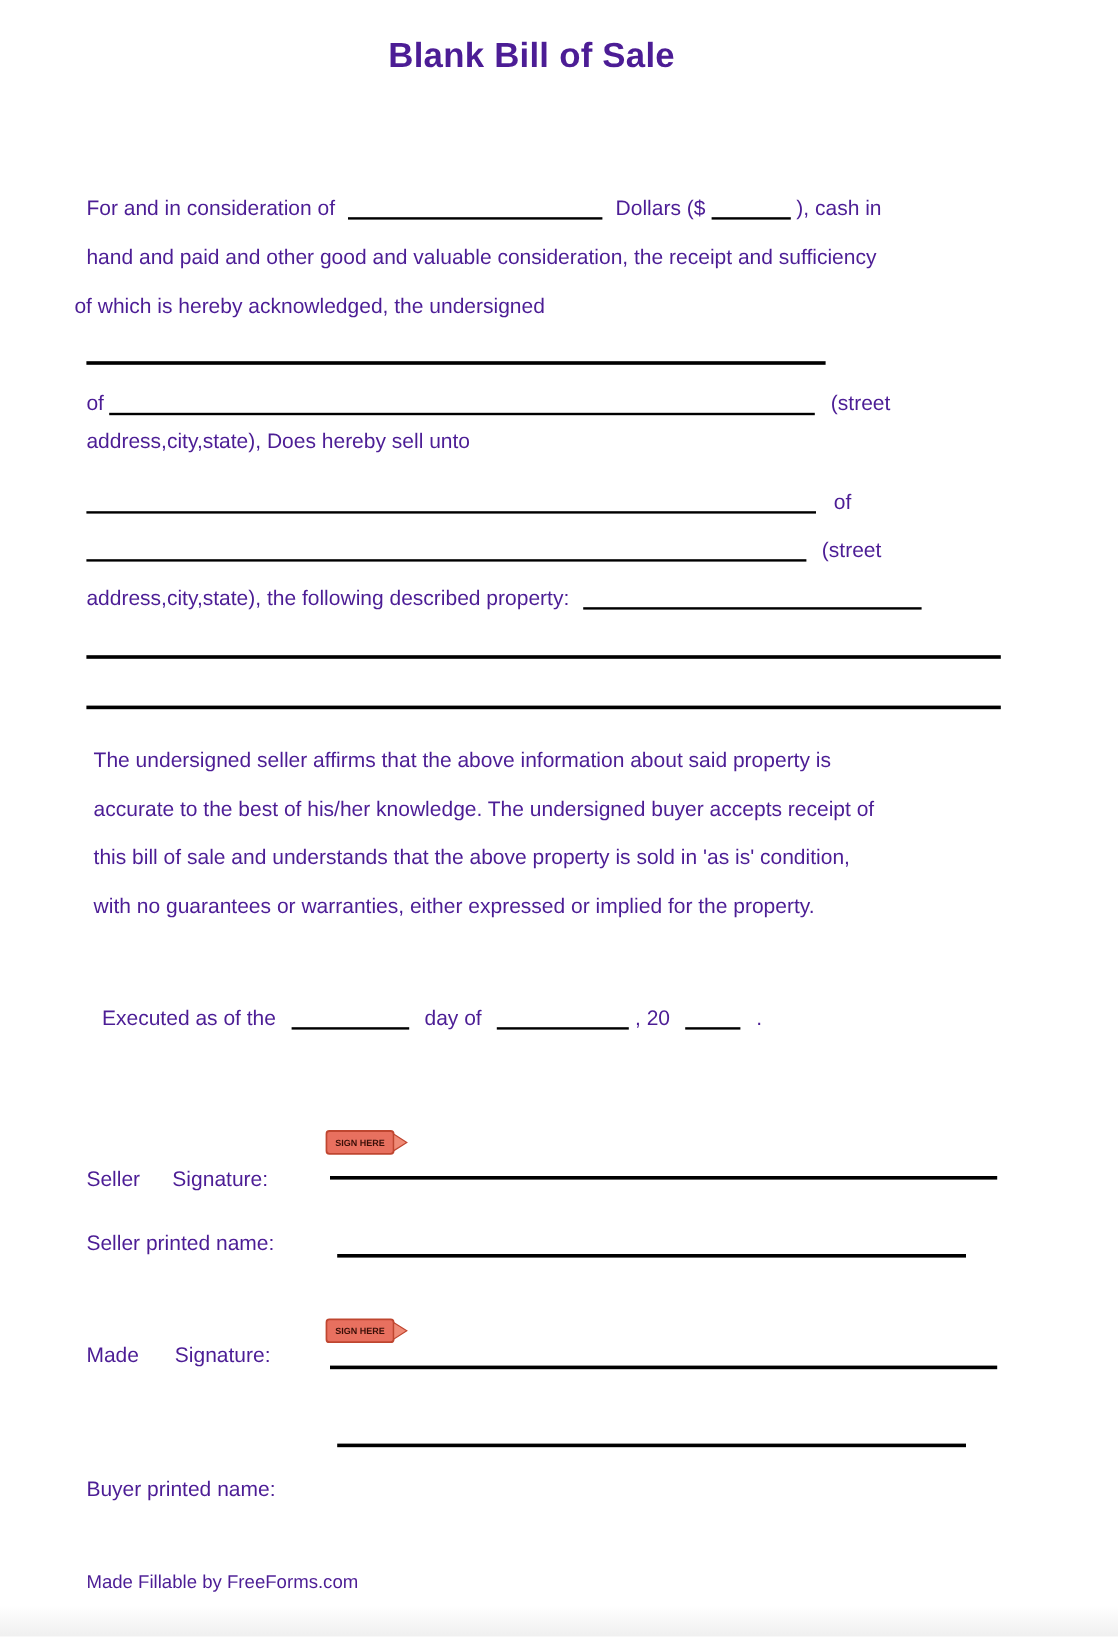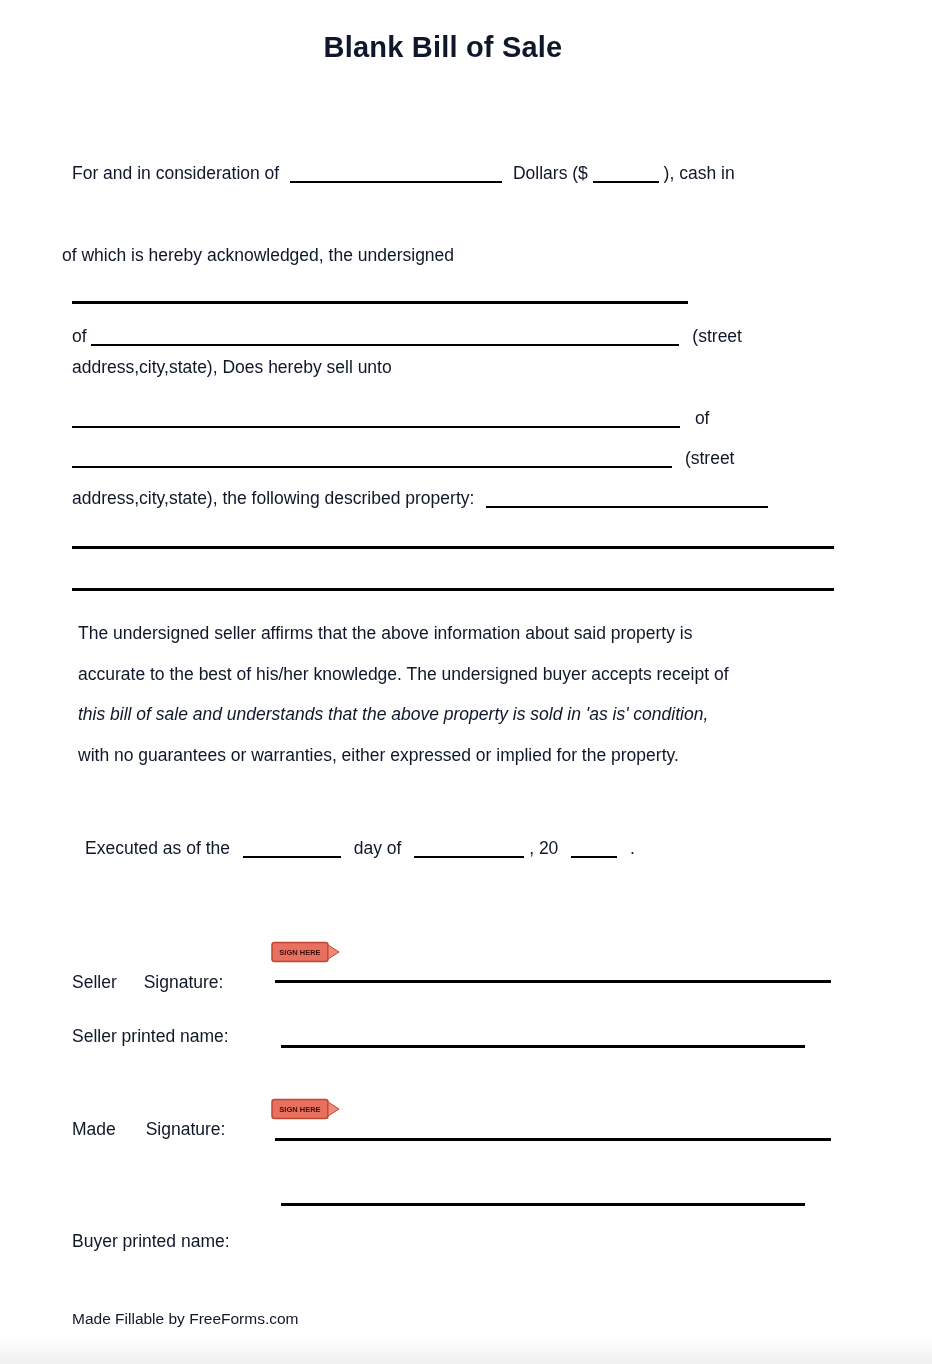--- a/index.html
+++ b/index.html
@@ -3,21 +3,21 @@
 <meta charset="utf-8">
 <style>
   html, body { margin: 0; padding: 0; background: #ffffff; }
   .page {
     position: relative;
     width: 932px;
     height: 1364px;
     background: #ffffff;
     font-family: "Liberation Sans", "DejaVu Sans", sans-serif;
     font-size: 17.5px;
-    color: #0f172a;
+    color: #4c1d95;
     overflow: hidden;
   }
   .doc-title {
     position: absolute;
     left: 0; top: 31px;
     width: 886px;
     text-align: center;
     font-size: 29px;
     font-weight: bold;
     letter-spacing: 0.2px;
@@ -65,20 +65,21 @@
 
   <div class="doc-title">Blank Bill of Sale</div>
 
   <div class="line" style="left:72px; top:162px;">
     <span>For and in consideration of</span>
     <span class="blank" style="width:212px; margin:0 6px 0 6px;"></span>
     <span>Dollars ($</span>
     <span class="blank" style="width:66px;"></span>
     <span>), cash in</span>
   </div>
+  <div class="line" style="left:72px; top:203px;">hand and paid and other good and valuable consideration, the receipt and sufficiency</div>
   <div class="line" style="left:62px; top:244px;">of which is hereby acknowledged, the undersigned</div>
 
   <div class="rule" style="left:72px; top:301px; width:616px;"></div>
 
   <div class="line" style="left:72px; top:325px;">
     <span>of</span>
     <span class="blank" style="width:588px; margin-right:8px;"></span>
     <span>(street</span>
   </div>
   <div class="line" style="left:72px; top:356px;">address,city,state), Does hereby sell unto</div>
@@ -93,21 +94,21 @@
   </div>
   <div class="line" style="left:72px; top:487px;">
     <span>address,city,state), the following described property:</span>
     <span class="blank" style="width:282px; margin-left:7px;"></span>
   </div>
   <div class="rule" style="left:72px; top:546px; width:762px;"></div>
   <div class="rule" style="left:72px; top:588px; width:762px;"></div>
 
   <div class="line" style="left:78px; top:622px;">The undersigned seller affirms that the above information about said property is</div>
   <div class="line" style="left:78px; top:663px;">accurate to the best of his/her knowledge. The undersigned buyer accepts receipt of</div>
-  <div class="line" style="left:78px; top:703px;font-style:italic;">this bill of sale and understands that the above property is sold in 'as is' condition,</div>
+  <div class="line" style="left:78px; top:703px;">this bill of sale and understands that the above property is sold in 'as is' condition,</div>
   <div class="line" style="left:78px; top:744px;">with no guarantees or warranties, either expressed or implied for the property.</div>
 
   <div class="line" style="left:85px; top:837px;">
     <span>Executed as of the</span>
     <span class="blank" style="width:98px; margin:0 8px 0 8px;"></span>
     <span>day of</span>
     <span class="blank" style="width:110px; margin-left:8px;"></span>
     <span>, 20</span>
     <span class="blank" style="width:46px; margin:0 8px 0 8px;"></span>
     <span>.</span>

